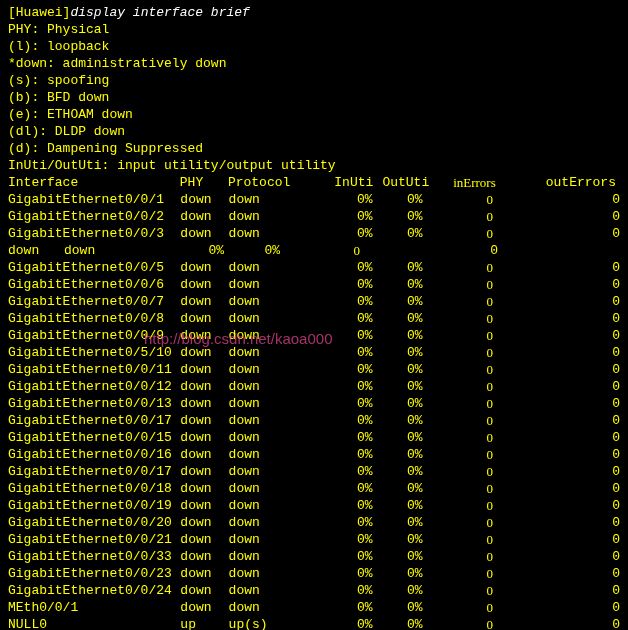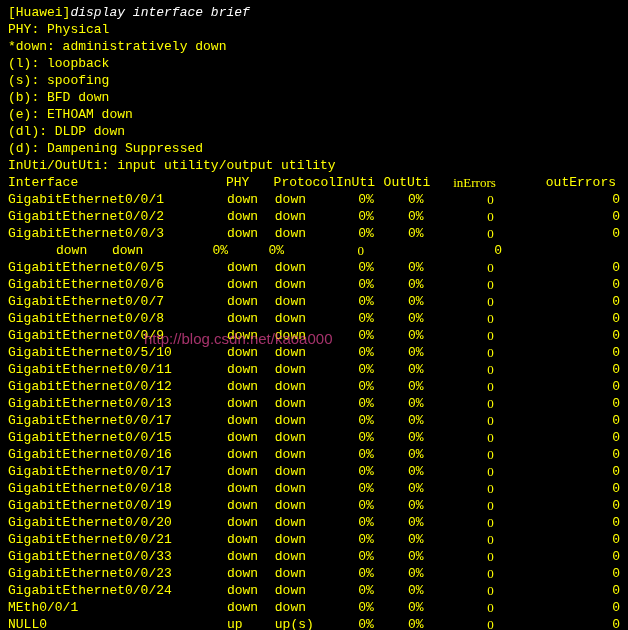--- a/index.html
+++ b/index.html
@@ -19,23 +19,23 @@
     }
     .white {
       color: #fff;
       font-style: italic;
     }
     .table-row {
       display: flex;
       white-space: pre;
     }
     .col-if { width: 200px; }
-    .col-phy { width: 56px; margin-left: 48px; }
+    .col-phy { width: 56px; }
     .col-proto { width: 72px; }
-    .col-inuti { width: 56px; text-align: right; padding-right: 12px; box-sizing: border-box; }
+    .col-inuti { width: 56px; text-align: right; padding-right: 12px; box-sizing: border-box; margin-left: 44px; }
     .col-oututi { width: 56px; text-align: right; padding-right: 12px; box-sizing: border-box; }
     .col-inerr { width: 80px; text-align: right; padding-right: 12px; box-sizing: border-box; font-family: Liberation Serif, serif; }
     .col-outerr { width: 80px; text-align: right; box-sizing: border-box; margin-left: 46px; }
     .hdr .col-inuti, .hdr .col-oututi { text-align: left; padding-right: 0; }
     .hdr .col-inerr, .hdr .col-outerr { text-align: right; padding-right: 4px; }
     .watermark {
       position: absolute;
       top: 330px;
       left: 144px;
       color: #ec4899;
@@ -44,22 +44,22 @@
       opacity: 0.7;
       pointer-events: none;
     }
   </style>
 </head>
 <body>
 
 <div class="line"><span>[Huawei]</span><span class="white">display interface brief</span></div>
 <div id="legend-block">
     <div class="line">PHY: Physical</div>
+    <div class="line">(l): loopback</div>
     <div class="line">*down: administratively down</div>
-    <div class="line">(l): loopback</div>
     <div class="line">(s): spoofing</div>
     <div class="line">(b): BFD down</div>
     <div class="line">(e): ETHOAM down</div>
     <div class="line">(dl): DLDP down</div>
     <div class="line">(d): Dampening Suppressed</div>
     <div class="line">InUti/OutUti: input utility/output utility</div>
   </div>
 
 <div class="table-row hdr">
   <span class="col-if">Interface</span>

